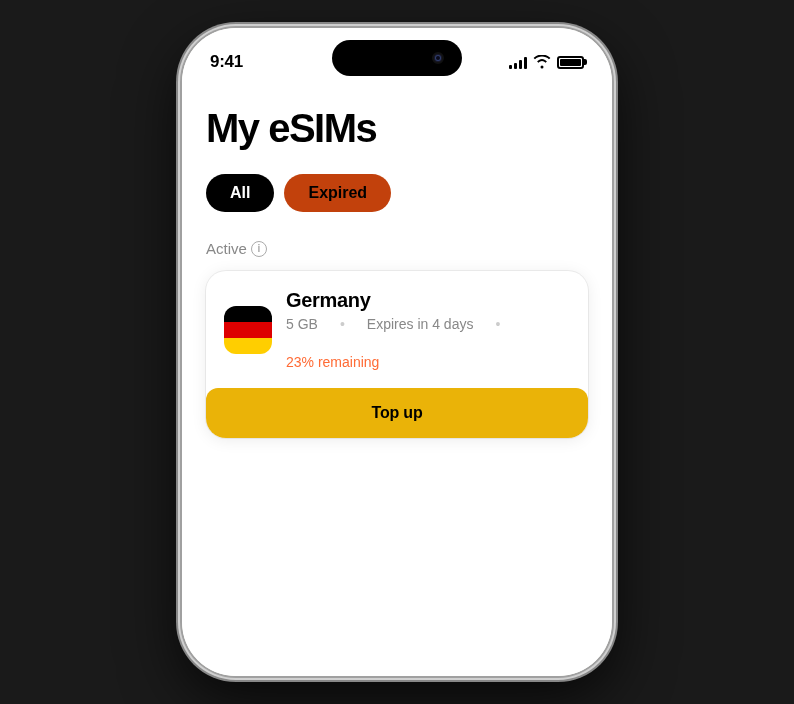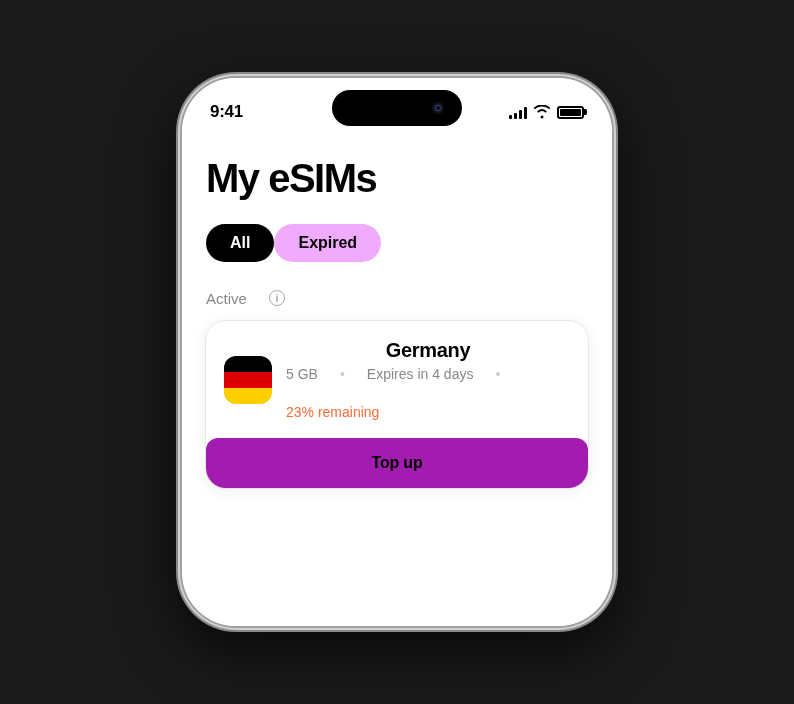--- a/index.html
+++ b/index.html
@@ -8,21 +8,21 @@
       background: #1a1a1a;
       display: flex;
       justify-content: center;
       align-items: center;
       min-height: 100vh;
       font-family: -apple-system, BlinkMacSystemFont, 'SF Pro Display', 'Helvetica Neue', Arial, sans-serif;
     }
 
     .phone-frame {
       width: 430px;
-      height: 548px;
+      height: 648px;
       background: #f5f5f0;
       border-radius: 54px;
       position: relative;
       box-shadow:
         0 0 0 2px #a0a0a0,
         0 0 0 4px #d0d0d0,
         0 0 0 6px #888,
         0 20px 60px rgba(0,0,0,0.8);
       overflow: hidden;
     }
@@ -151,49 +151,50 @@
       font-weight: 800;
       color: #000;
       letter-spacing: -1.5px;
       margin-bottom: 24px;
       line-height: 1.1;
     }
 
     
     .filter-tabs {
       display: flex;
+      gap: 10px;
       margin-bottom: 28px;
       align-items: flex-end;
     }
 
     .tab-pill {
       padding: 10px 24px;
       border-radius: 50px;
       font-size: 16px;
       font-weight: 600;
       cursor: pointer;
       border: none;
       outline: none;
     }
 
     .tab-pill-active {
       background: #000;
       color: #fff;
     }
 
     .tab-pill-inactive {
-      background: #f0abfc;
+      background: #c2410c;
       color: #000;
     }
 
     
     .section-header {
       display: flex;
-      align-items: flex-start;
-      gap: 22px;
+      align-items: center;
+      gap: 4px;
       margin-bottom: 14px;
     }
 
     .section-label {
       font-size: 15px;
       color: #888;
       font-weight: 500;
     }
 
     .info-icon {
@@ -247,21 +248,20 @@
       background: #DD0000;
     }
 
     .flag-stripe-gold {
       flex: 1;
       background: #FFCE00;
     }
 
     .esim-info {
       flex: 1;
-      text-align: center;
     }
 
     .esim-name {
       font-size: 20px;
       font-weight: 700;
       color: #000;
       letter-spacing: -0.3px;
       margin-bottom: 4px;
     }
 
@@ -278,21 +278,21 @@
       color: #ccc;
     }
 
     .esim-remaining {
       color: #FF6B35;
       font-weight: 400;
     }
 
     
     .topup-btn {
-      background: #a21caf;
+      background: #eab308;
       border: none;
       border-radius: 12px;
       width: 100%;
       padding: 16px;
       font-size: 16px;
       font-weight: 600;
       color: #000;
       cursor: pointer;
       margin: 0 -18px;
       width: calc(100% + 36px);

